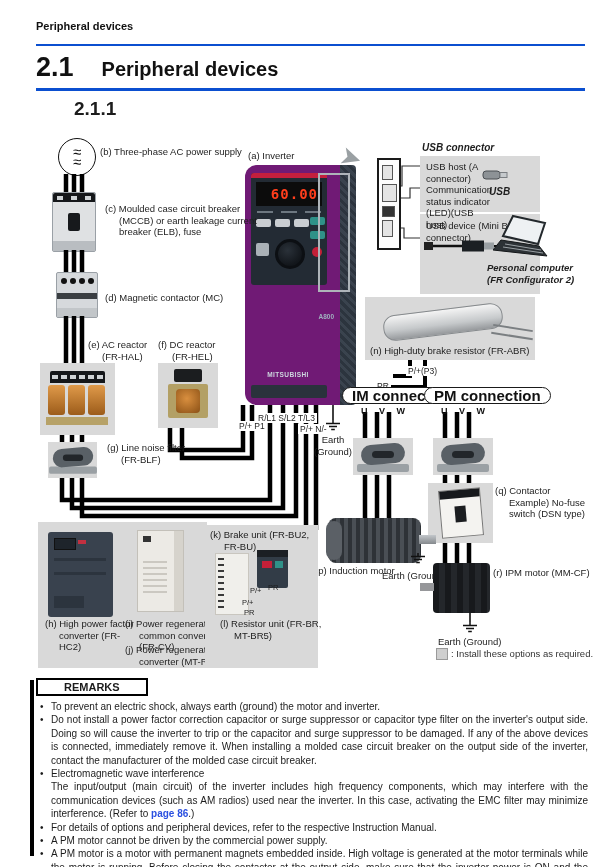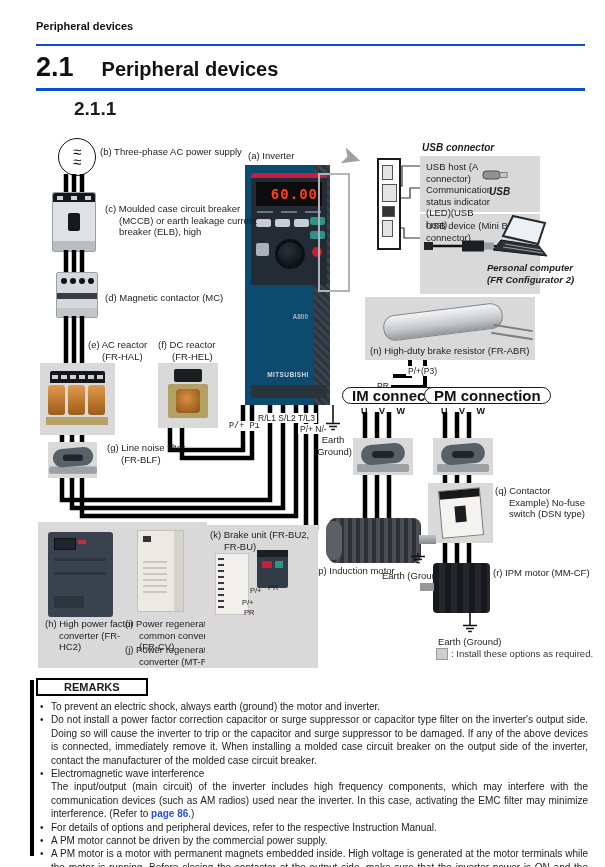--- a/index.html
+++ b/index.html
@@ -24,21 +24,21 @@
   .hang{padding-left:14px;text-indent:-14px;}
   .sm{font-size:8.5px;line-height:10px;}
   .wbg{background:#fff;padding:0 2px;}
   .bold{font-weight:bold;font-style:italic;}
   .pill{position:absolute;height:15px;border:1.6px solid #1a1a1a;border-radius:10px;background:#fff;
         font-size:15px;font-weight:bold;line-height:15px;padding:0 9px;color:#111;white-space:nowrap;}
   .uvw{position:absolute;font-size:9px;font-weight:bold;letter-spacing:4.5px;color:#111;}
   .center{text-align:center;}
   svg.layer{position:absolute;left:0;top:0;}
   
-  .inverter{position:absolute;left:245px;top:35px;width:85px;height:240px;background:#0c4a6e;border-radius:0;}
+  .inverter{position:absolute;left:245px;top:35px;width:111px;height:240px;background:#701a75;border-radius:12px;}
   .inv-vent{position:absolute;right:0;top:0;width:16px;height:100%;border-radius:0 4px 4px 0;
             background:repeating-linear-gradient(45deg,#2c343e 0 3px,#3a434e 3px 6px);}
   .inv-panel{position:absolute;left:6px;top:8px;width:76px;height:112px;background:#232b34;border-radius:3px;}
   .inv-red{height:5px;background:#c41f3e;border-radius:3px 3px 0 0;}
   .inv-display{position:absolute;left:5px;top:9px;width:66px;height:24px;background:#0c0c0c;
                font-family:"DejaVu Sans Mono",monospace;font-weight:bold;font-size:14px;color:var(--display-red,#ff3e1c);
                text-align:right;line-height:24px;padding-right:4px;box-sizing:border-box;letter-spacing:1px;}
   .inv-leds{position:absolute;left:6px;top:36px;width:64px;height:5px;display:flex;gap:8px;}
   .inv-leds i{flex:1;height:2px;background:#6d7780;margin-top:2px;}
   .btn{position:absolute;width:15px;height:8px;border-radius:2px;background:#c9cdd1;}
@@ -252,21 +252,21 @@
   <div class="lbl bold" style="left:487px;top:132px;width:92px;">Personal computer (FR Configurator 2)</div>
 
   <div class="gbox" style="left:365px;top:167px;width:170px;height:63px;">
     <div style="position:absolute;left:18px;top:12px;width:118px;height:24px;border-radius:12px;border:1px solid #85898c;
                 background:linear-gradient(180deg,#f4f4f4 0%,#c6c9cb 60%,#95989b 100%);transform:rotate(-7deg);"></div>
     <div style="position:absolute;left:128px;top:30px;width:40px;height:2px;background:#7b7f82;transform:rotate(9deg);"></div>
     <div style="position:absolute;left:126px;top:38px;width:42px;height:2px;background:#7b7f82;transform:rotate(9deg);"></div>
   </div>
   <div class="lbl" style="left:370px;top:215px;width:168px;">(n) High-duty brake resistor (FR-ABR)</div>
 
-  <div class="lbl sm wbg" style="left:227px;top:291px;font-family:Liberation Mono, monospace;">P/+ P1</div>
+  <div class="lbl sm wbg" style="left:237px;top:291px;">P/+ P1</div>
   <div class="lbl sm wbg" style="left:256px;top:283px;">R/L1 S/L2 T/L3</div>
   <div class="lbl sm wbg" style="left:298px;top:294px;">P/+ N/-</div>
   <div class="lbl sm wbg" style="left:358px;top:236px;margin-left:48px;">P/+(P3)</div>
   <div class="lbl sm wbg" style="left:375px;top:251px;">PR</div>
 
   <div class="pill" style="left:342px;top:257px;">IM connection</div>
   <div class="pill" style="left:424px;top:257px;">PM connection</div>
   <div class="uvw" style="left:361px;top:276px;">U V W</div>
   <div class="uvw" style="left:441px;top:276px;">U V W</div>
 
@@ -343,27 +343,28 @@
       <div style="position:absolute;left:0;top:0;width:100%;height:7px;background:#1b1f24;"></div>
       <div style="position:absolute;left:5px;top:11px;width:10px;height:7px;background:#c42038;"></div>
       <div style="position:absolute;left:18px;top:11px;width:8px;height:7px;background:#2f9188;"></div>
     </div>
   </div>
   <div class="lbl hang" style="left:210px;top:399px;width:92px;">(k) Brake unit (FR-BU2, FR-BU)</div>
   <div class="lbl" style="left:250px;top:455px;font-size:7.5px;">P/+</div>
   <div class="lbl" style="left:268px;top:452px;font-size:7.5px;">PR</div>
   <div class="lbl" style="left:242px;top:467px;font-size:7.5px;">P/+</div>
   <div class="lbl" style="left:244px;top:477px;font-size:7.5px;">PR</div>
+  <div class="lbl hang" style="left:220px;top:488px;width:92px;">(l) Resistor unit (FR-BR, MT-BR5)</div>
 
   <div style="position:absolute;left:436px;top:518px;width:10px;height:10px;background:#cfcfcf;border:1px solid #9a9a9a;"></div>
   <div class="lbl" style="left:451px;top:518px;color:#333;">: Install these options as required.</div>
 
   <div class="lbl" style="left:248px;top:20px;">(a) Inverter</div>
   <div class="lbl" style="left:100px;top:16px;width:190px;">(b) Three-phase AC power supply</div>
-  <div class="lbl hang" style="left:105px;top:73px;width:152px;">(c) Moulded case circuit breaker (MCCB) or earth leakage current breaker (ELB), high</div>
+  <div class="lbl hang" style="left:105px;top:73px;width:152px;">(c) Moulded case circuit breaker (MCCB) or earth leakage current breaker (ELB), fuse</div>
   <div class="lbl" style="left:105px;top:162px;width:170px;">(d) Magnetic contactor (MC)</div>
   <div class="lbl hang" style="left:88px;top:209px;width:64px;">(e) AC reactor (FR-HAL)</div>
   <div class="lbl hang" style="left:158px;top:209px;width:64px;">(f) DC reactor (FR-HEL)</div>
   <div class="lbl hang" style="left:107px;top:312px;width:66px;">(g) Line noise filter (FR-BLF)</div>
 </div>
 
 <div id="remarks" class="abs">
   <div class="rem-bar"></div>
   <div class="rem-title">REMARKS</div>
   <div class="rem-list">

